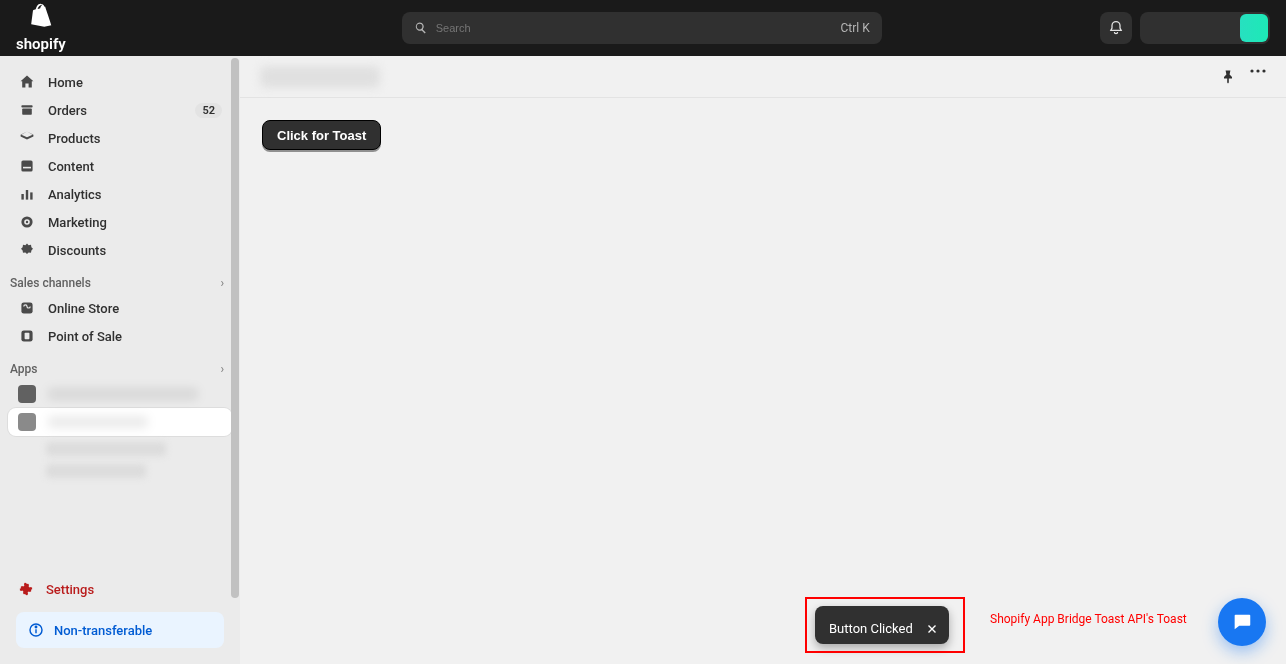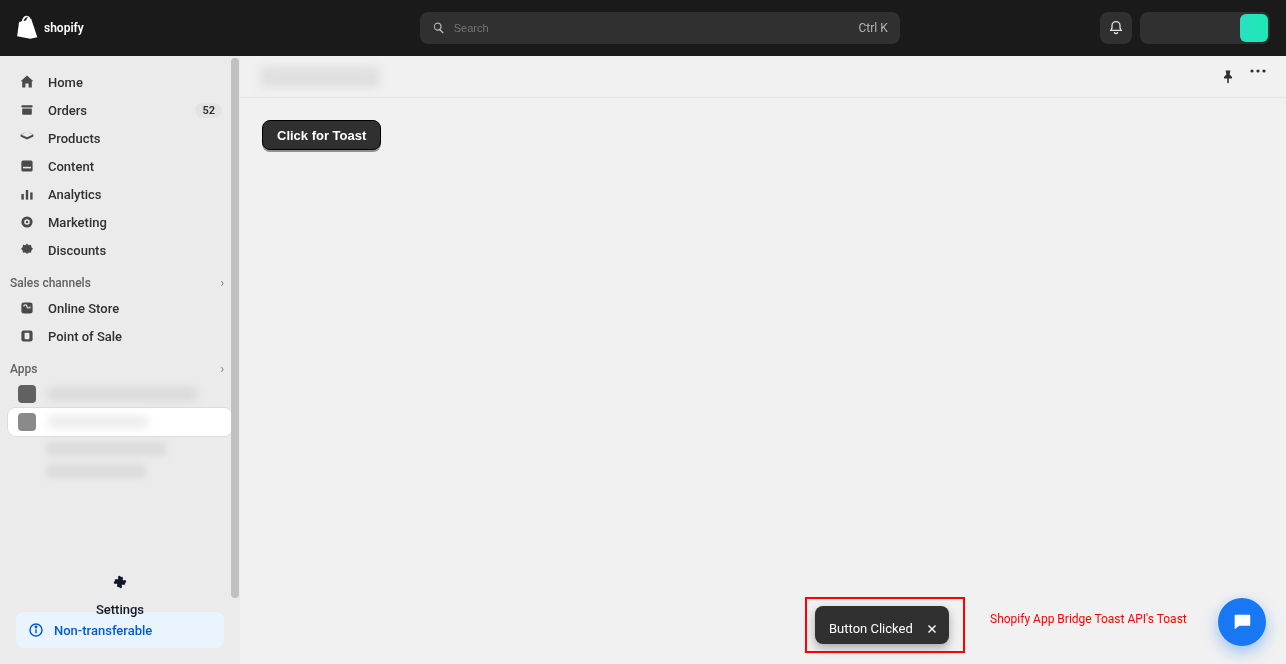--- a/index.html
+++ b/index.html
@@ -1,20 +1,20 @@
 <!DOCTYPE html>
 <html><head>
 <meta charset="utf-8">
 <style>
 * { box-sizing: border-box; margin: 0; padding: 0; }
 body { font-family: -apple-system, BlinkMacSystemFont, "Segoe UI", Roboto, Helvetica, Arial, sans-serif; background: #f1f1f1; width: 1286px; height: 664px; overflow: hidden; position: relative; }
 
 
 .topbar { height: 56px; background: #1a1a1a; display: flex; align-items: center; padding: 0 16px; gap: 16px; }
-.logo { display: flex; align-items: center; gap: 6px; color: #fff; font-weight: 600; font-size: 12px; }
+.logo { display: flex; align-items: center; gap: 6px; color: #fff; font-weight: 600; font-size: 15px; flex-direction: column; }
 .logo svg { width: 22px; height: 26px; fill: #fff; }
 .search-wrap { flex: 0 0 auto; margin-left: 320px; }
 .searchbox { width: 480px; height: 32px; background: #303030; border-radius: 8px; display: flex; align-items: center; padding: 0 12px; color: #b5b5b5; gap: 8px; }
 .searchbox input { flex: 1; background: transparent; border: none; color: #e3e3e3; outline: none; font-size: 11px; }
 .search-kbd { font-size: 12px; color: #b5b5b5; }
 .topbar-right { margin-left: auto; display: flex; align-items: center; gap: 8px; }
 .bell-btn { width: 32px; height: 32px; background: #303030; border-radius: 8px; display: flex; align-items: center; justify-content: center; color: #e3e3e3; cursor: pointer; }
 .store-pill { width: 130px; height: 32px; background: #303030; border-radius: 8px; display: flex; align-items: center; justify-content: flex-end; padding: 2px; filter: blur(0.5px); }
 .store-av { width: 28px; height: 28px; border-radius: 6px; background: linear-gradient(90deg, #27e0c0, #1de9b6); }
 
@@ -32,21 +32,21 @@
 .section-header { display: flex; align-items: center; justify-content: space-between; padding: 8px 16px 4px 10px; color: #616161; font-size: 12px; font-weight: 500; }
 .chev { color: #8a8a8a; }
 
 .app-item { display: flex; align-items: center; height: 28px; padding: 0 10px; border-radius: 8px; gap: 12px; font-size: 13px; cursor: pointer; }
 .app-item .app-icon { width: 18px; height: 18px; border-radius: 4px; background: #616161; }
 .app-item.active { background: #fff; box-shadow: 0 0 0 1px rgba(0,0,0,0.06); }
 .blur-text { filter: blur(5px); background: rgba(0,0,0,0.08); border-radius: 4px; color: transparent; user-select: none; }
 .blur-line { height: 14px; border-radius: 4px; background: #dcdcdc; filter: blur(3px); }
 
 .sidebar-bottom { padding: 8px; border-top: none; }
-.settings-item { display: flex; align-items: center; height: 30px; padding: 0 10px; gap: 12px; font-size: 13px; font-weight: 500; color: #0f172a; cursor: pointer; flex-direction: column; }
+.settings-item { display: flex; align-items: center; height: 30px; padding: 0 10px; gap: 12px; font-size: 13px; font-weight: 500; color: #b91c1c; cursor: pointer; }
 .non-transferable { margin: 8px; display: flex; align-items: center; gap: 10px; background: #eaf4ff; color: #005bd3; padding: 10px 12px; border-radius: 8px; font-size: 13px; font-weight: 500; }
 
 .main { flex: 1; background: #f1f1f1; position: relative; }
 .page-header { height: 42px; border-bottom: 1px solid #e3e3e3; display: flex; align-items: center; padding: 0 20px; }
 .page-title-blur { width: 120px; height: 22px; border-radius: 6px; background: #e0e0e0; filter: blur(4px); }
 .header-actions { margin-left: auto; display: flex; gap: 14px; color: #303030; }
 .header-icon { cursor: pointer; }
 
 .content { padding: 22px; }
 .dark-btn { display: inline-flex; align-items: center; height: 30px; padding: 0 14px; background: #303030; color: #fff; border-radius: 8px; font-size: 13px; font-weight: 600; border: 1px solid #000; box-shadow: 0 2px 0 rgba(0,0,0,0.4); cursor: pointer; }

